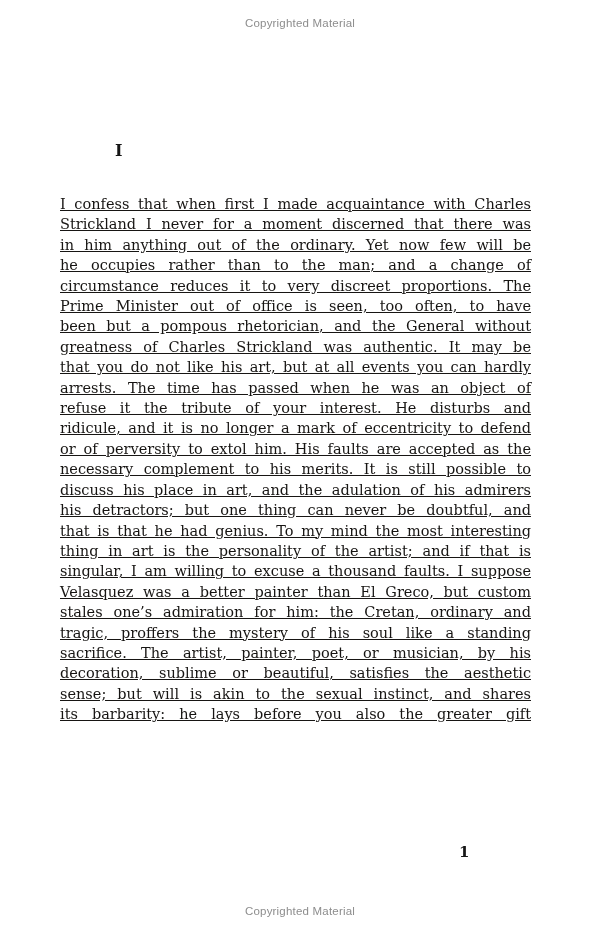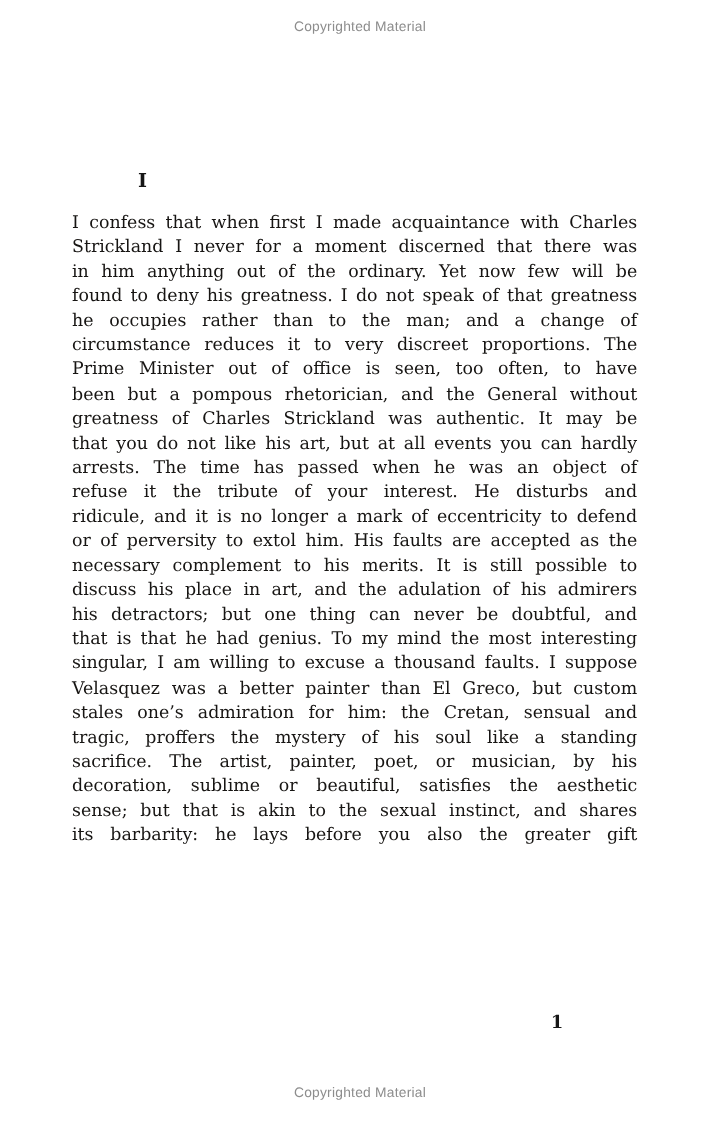--- a/index.html
+++ b/index.html
@@ -32,23 +32,24 @@
     left: 115px;
     top: 141px;
     font-family: "DejaVu Serif", serif;
     font-weight: bold;
     font-size: 16px;
     color: #161616;
   }
   .body-text {
     position: absolute;
     left: 60px;
-    top: 176px;
+    top: 194px;
     width: 471px;
     color: #171513;
+    text-decoration: underline;
   }
   .body-line {
     font-family: "DejaVu Serif", serif;
     font-size: 14.5px;
     line-height: 20.4px;
     text-align: justify;
     text-align-last: justify;
     white-space: normal;
     color: #171513;
   }
@@ -67,41 +68,41 @@
 
 <div class="page">
   <div class="notice top">Copyrighted Material</div>
 
   <div class="chapter">I</div>
 
   <div class="body-text">
       <div class="body-line">I confess that when first I made acquaintance with Charles</div>
       <div class="body-line">Strickland I never for a moment discerned that there was</div>
       <div class="body-line">in him anything out of the ordinary. Yet now few will be</div>
-      <div class="body-line">found to deny his greatness. I do not speak of that greatness</div>
       <div class="body-line">he occupies rather than to the man; and a change of</div>
       <div class="body-line">circumstance reduces it to very discreet proportions. The</div>
       <div class="body-line">Prime Minister out of office is seen, too often, to have</div>
       <div class="body-line">been but a pompous rhetorician, and the General without</div>
       <div class="body-line">greatness of Charles Strickland was authentic. It may be</div>
       <div class="body-line">that you do not like his art, but at all events you can hardly</div>
       <div class="body-line">arrests. The time has passed when he was an object of</div>
       <div class="body-line">refuse it the tribute of your interest. He disturbs and</div>
       <div class="body-line">ridicule, and it is no longer a mark of eccentricity to defend</div>
       <div class="body-line">or of perversity to extol him. His faults are accepted as the</div>
       <div class="body-line">necessary complement to his merits. It is still possible to</div>
       <div class="body-line">discuss his place in art, and the adulation of his admirers</div>
       <div class="body-line">his detractors; but one thing can never be doubtful, and</div>
       <div class="body-line">that is that he had genius. To my mind the most interesting</div>
+      <div class="body-line">thing in art is the personality of the artist; and if that is</div>
       <div class="body-line">singular, I am willing to excuse a thousand faults. I suppose</div>
       <div class="body-line">Velasquez was a better painter than El Greco, but custom</div>
-      <div class="body-line">stales one’s admiration for him: the Cretan, sensual and</div>
+      <div class="body-line">stales one’s admiration for him: the Cretan, ordinary and</div>
       <div class="body-line">tragic, proffers the mystery of his soul like a standing</div>
       <div class="body-line">sacrifice. The artist, painter, poet, or musician, by his</div>
       <div class="body-line">decoration, sublime or beautiful, satisfies the aesthetic</div>
-      <div class="body-line">sense; but that is akin to the sexual instinct, and shares</div>
+      <div class="body-line">sense; but will is akin to the sexual instinct, and shares</div>
       <div class="body-line">its barbarity: he lays before you also the greater gift</div>
     </div>
 
   <div class="page-num">1</div>
 
   <div class="notice bottom">Copyrighted Material</div>
 </div>
 
 </body></html>

